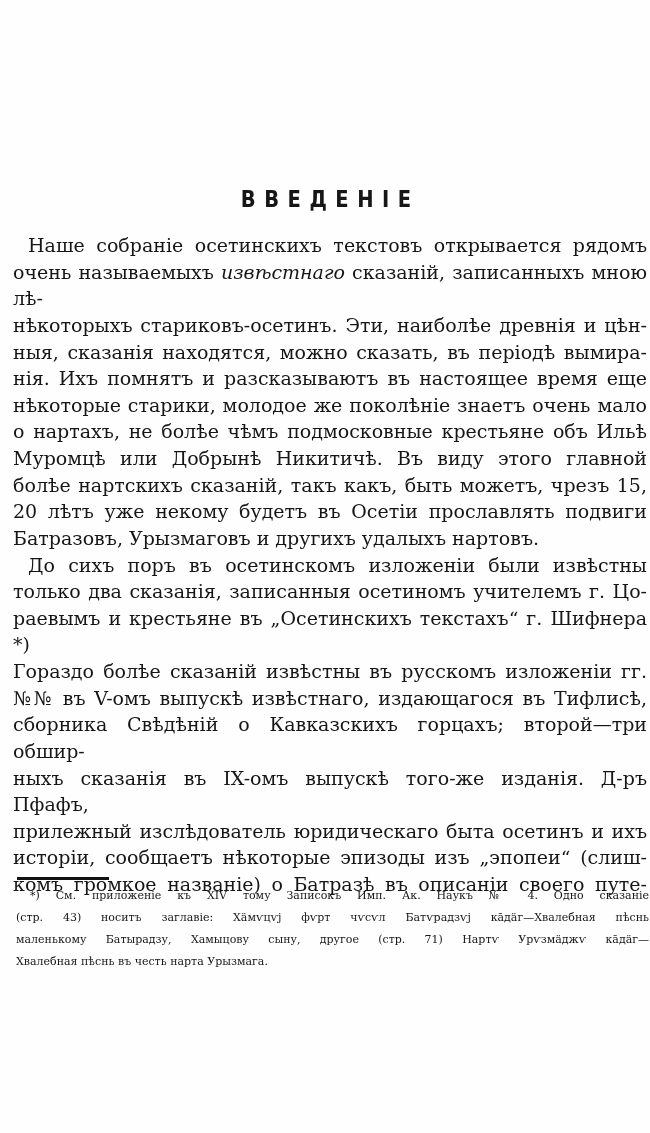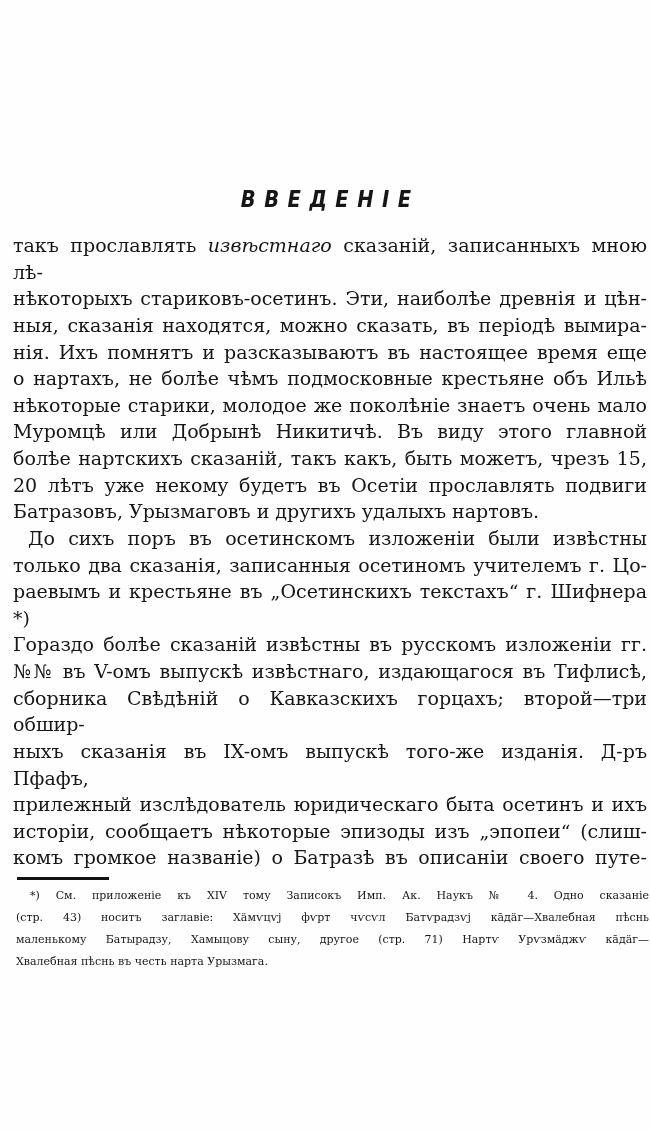--- a/index.html
+++ b/index.html
@@ -12,21 +12,20 @@
     color: #161616;
     font-family: "DejaVu Serif", serif;
     overflow: hidden;
   }
   .title-wrap {
     position: absolute;
     top: 186px;
     left: 0;
     width: 650px;
     text-align: center;
-    font-style: italic;
   }
   .title {
     display: inline-block;
     font-family: "DejaVu Sans", sans-serif;
     font-weight: bold;
     font-size: 23px;
     letter-spacing: 10px;
     margin-left: 10px; 
     transform: scaleX(0.85);
     transform-origin: center;
@@ -68,26 +67,27 @@
 </style>
 </head>
 <body>
 
 <div class="page">
   <div class="title-wrap">
     <span class="title">ВВЕДЕНІЕ</span>
   </div>
 
   <div class="content" id="content">
-      <div class="tline"><span>такъ прославлять </span><span class="it">извѣстнаго</span><span> сказаній, записанныхъ мною лѣ-</span></div>
+      <div class="tline indent">Наше собраніе осетинскихъ текстовъ открывается рядомъ</div>
+      <div class="tline"><span>очень называемыхъ </span><span class="it">извѣстнаго</span><span> сказаній, записанныхъ мною лѣ-</span></div>
       <div class="tline">нѣкоторыхъ стариковъ-осетинъ. Эти, наиболѣе древнія и цѣн-</div>
       <div class="tline">ныя, сказанія находятся, можно сказать, въ періодѣ вымира-</div>
       <div class="tline">нія. Ихъ помнятъ и разсказываютъ въ настоящее время еще</div>
+      <div class="tline">нѣкоторые старики, молодое же поколѣніе знаетъ очень мало</div>
       <div class="tline">о нартахъ, не болѣе чѣмъ подмосковные крестьяне объ Ильѣ</div>
-      <div class="tline">нѣкоторые старики, молодое же поколѣніе знаетъ очень мало</div>
       <div class="tline">Муромцѣ или Добрынѣ Никитичѣ. Въ виду этого главной</div>
       <div class="tline">болѣе нартскихъ сказаній, такъ какъ, быть можетъ, чрезъ 15,</div>
       <div class="tline">20 лѣтъ уже некому будетъ въ Осетіи прославлять подвиги</div>
       <div class="tline endline">Батразовъ, Урызмаговъ и другихъ удалыхъ нартовъ.</div>
       <div class="tline indent">До сихъ поръ въ осетинскомъ изложеніи были извѣстны</div>
       <div class="tline">только два сказанія, записанныя осетиномъ учителемъ г. Цо-</div>
       <div class="tline">раевымъ и крестьяне въ „Осетинскихъ текстахъ“ г. Шифнера *)</div>
       <div class="tline">Гораздо болѣе сказаній извѣстны въ русскомъ изложеніи гг.</div>
       <div class="tline">№№ въ V-омъ выпускѣ извѣстнаго, издающагося въ Тифлисѣ,</div>
       <div class="tline">сборника Свѣдѣній о Кавказскихъ горцахъ; второй—три обшир-</div>

